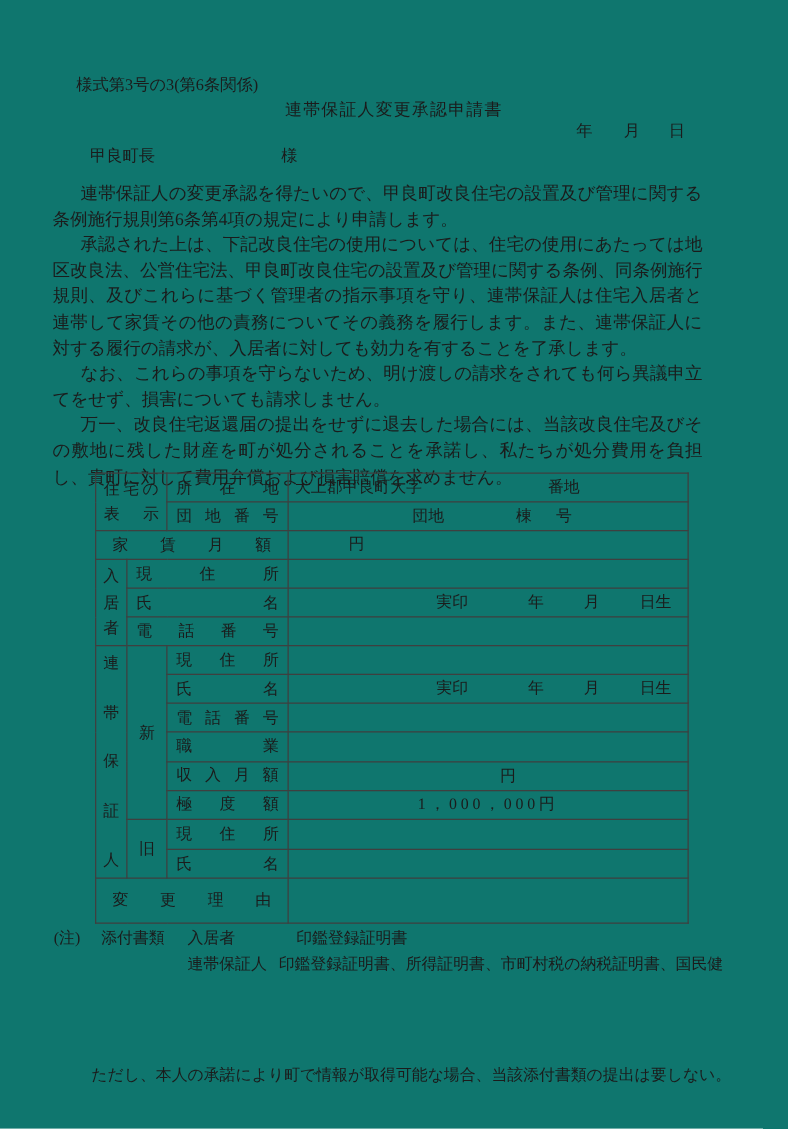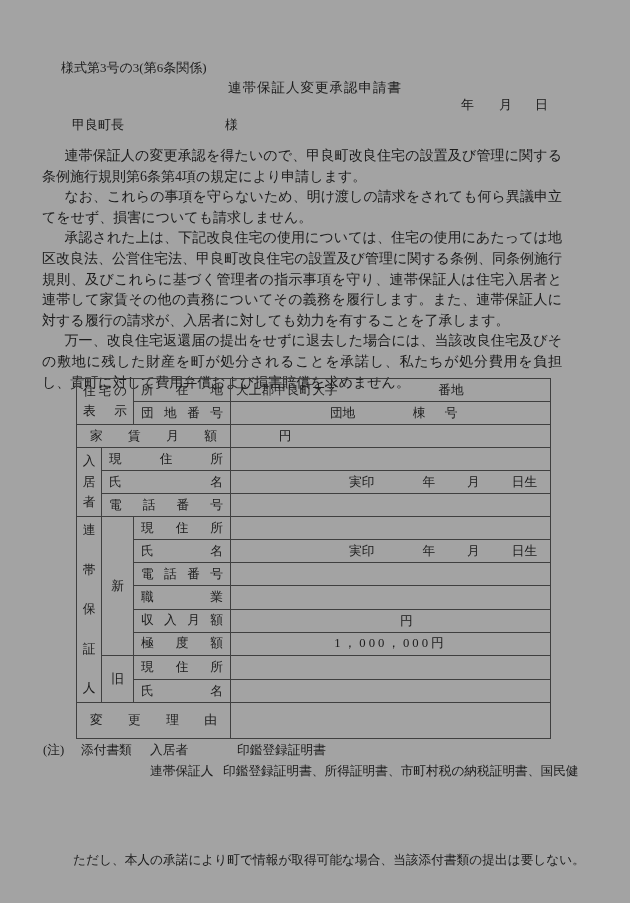--- a/index.html
+++ b/index.html
@@ -1,18 +1,18 @@
 <!DOCTYPE html>
 <html><head>
 <meta charset="utf-8">
 <style>
   * { margin:0; padding:0; box-sizing:border-box; }
   html,body { background:#ffffff; }
   .page {
-    position:relative; width:630px; height:903px; background:#a3a3a3;
+    position:relative; width:630px; height:903px; background:#0f766e;
     font-family:"Liberation Serif","DejaVu Serif",serif;
     color:#1b1b1b; overflow:hidden;
   }
   .abs { position:absolute; }
   .fs { font-size:13px; line-height:16px; white-space:nowrap; }
 
   
   .form-id   { left:61px;  top:60px; }
   .doc-title { left:0; top:79px; width:630px; text-align:center; font-size:13.5px; letter-spacing:1px; }
   .date-y { left:461px; top:97px; }
@@ -76,22 +76,22 @@
 
   <span class="abs fs date-y">年</span>
   <span class="abs fs date-m">月</span>
   <span class="abs fs date-d">日</span>
 
   <span class="abs fs addr-name">甲良町長</span>
   <span class="abs fs addr-hon">様</span>
 
   <div class="abs paras">
     <p>連帯保証人の変更承認を得たいので、甲良町改良住宅の設置及び管理に関する条例施行規則第6条第4項の規定により申請します。</p>
+    <p>承認された上は、下記改良住宅の使用については、住宅の使用にあたっては地区改良法、公営住宅法、甲良町改良住宅の設置及び管理に関する条例、同条例施行規則、及びこれらに基づく管理者の指示事項を守り、連帯保証人は住宅入居者と連帯して家賃その他の責務についてその義務を履行します。また、連帯保証人に対する履行の請求が、入居者に対しても効力を有することを了承します。</p>
     <p>なお、これらの事項を守らないため、明け渡しの請求をされても何ら異議申立てをせず、損害についても請求しません。</p>
-    <p>承認された上は、下記改良住宅の使用については、住宅の使用にあたっては地区改良法、公営住宅法、甲良町改良住宅の設置及び管理に関する条例、同条例施行規則、及びこれらに基づく管理者の指示事項を守り、連帯保証人は住宅入居者と連帯して家賃その他の責務についてその義務を履行します。また、連帯保証人に対する履行の請求が、入居者に対しても効力を有することを了承します。</p>
     <p>万一、改良住宅返還届の提出をせずに退去した場合には、当該改良住宅及びその敷地に残した財産を町が処分されることを承諾し、私たちが処分費用を負担し、貴町に対して費用弁償および損害賠償を求めません。</p>
   </div>
 
   <table class="form">
     <colgroup>
         <col style="width:25px">
         <col style="width:32px">
         <col style="width:97px">
         <col style="width:320px">
       </colgroup>

